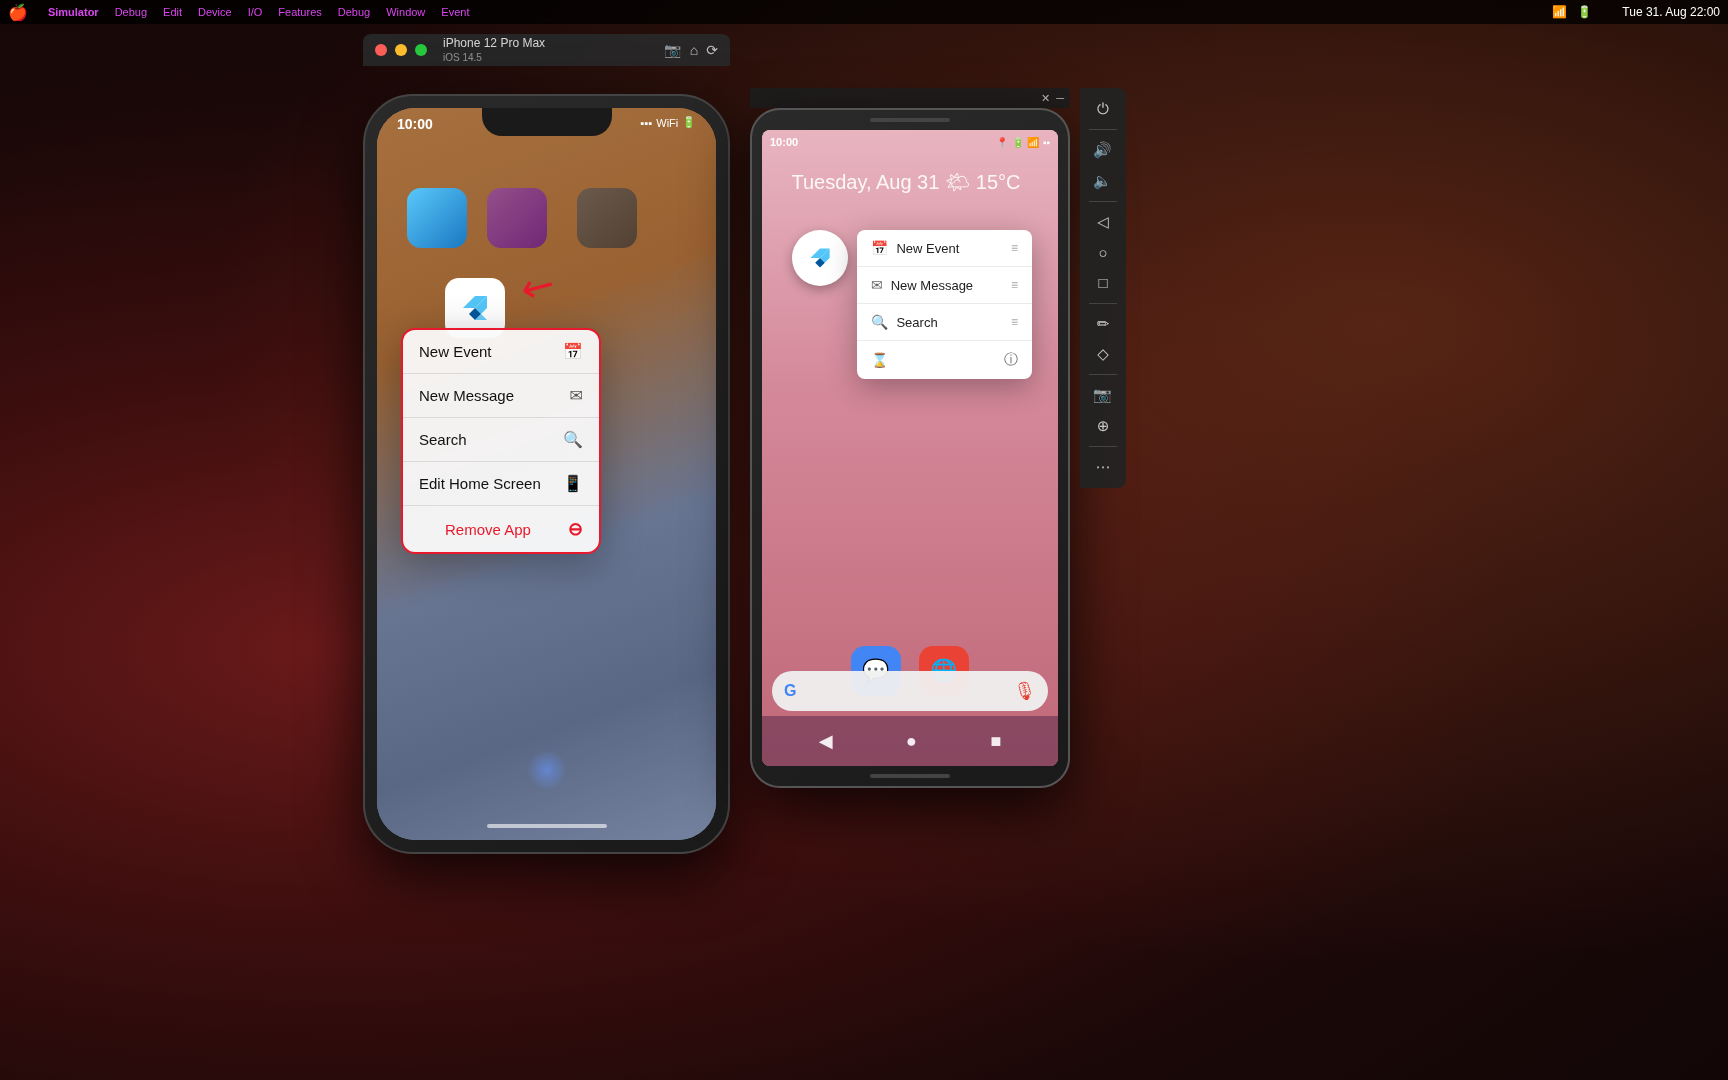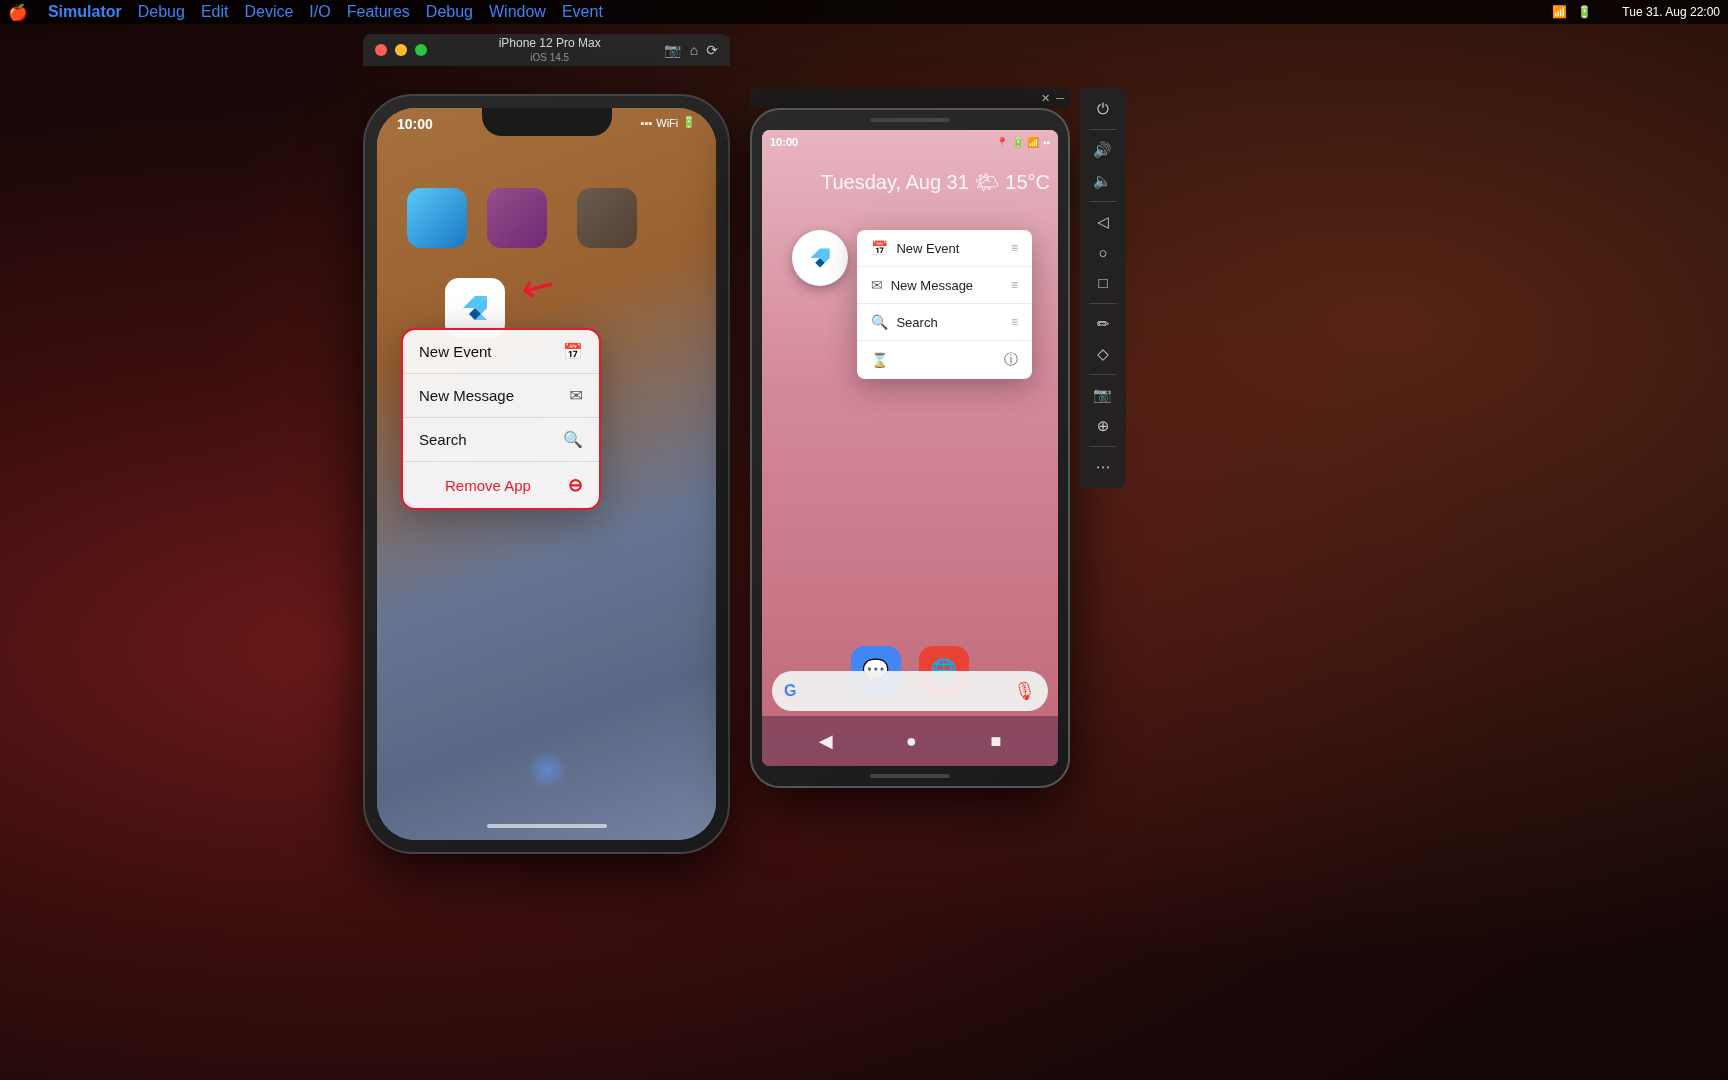--- a/index.html
+++ b/index.html
@@ -42,22 +42,22 @@
     .menubar-left {
       display: flex;
       align-items: center;
       gap: 16px;
     }
     .menubar-apple {
       font-size: 16px;
       margin-right: 4px;
     }
     .menubar-item {
-      color: #3b82f6;
-      font-size: 16px;
+      color: #d946ef;
+      font-size: 11px;
       font-weight: 400;
     }
     .menubar-item.bold {
       font-weight: 600;
     }
     .menubar-right {
       margin-left: auto;
       display: flex;
       align-items: center;
       gap: 10px;
@@ -91,21 +91,20 @@
       border-radius: 50%;
     }
     .traffic-close { background: #ff5f56; }
     .traffic-min { background: #ffbd2e; }
     .traffic-max { background: #27c93f; }
     .simulator-title {
       color: rgba(255,255,255,0.8);
       font-size: 12px;
       margin-left: 8px;
       flex: 1;
-      text-align: center;
     }
     .simulator-toolbar-icon {
       color: rgba(255,255,255,0.7);
       font-size: 14px;
     }
 
     
     .iphone-body {
       position: absolute;
       top: 60px;
@@ -309,21 +308,21 @@
     
     .android-home {
       position: absolute;
       inset: 0;
       background: linear-gradient(180deg, #e8b4c0 0%, #d4899a 40%, #c06878 100%);
     }
     .android-date-widget {
       position: absolute;
       top: 40px;
       left: 0; right: 8px;
-      text-align: right;
+      text-align: center;
       color: rgba(255,255,255,0.9);
       font-size: 20px;
       font-weight: 300;
     }
 
     
     .android-flutter-icon {
       position: absolute;
       top: 100px;
       left: 30px;
@@ -540,20 +539,24 @@
           <span class="context-menu-icon">📅</span>
         </div>
         <div class="context-menu-item">
           <span>New Message</span>
           <span class="context-menu-icon">✉</span>
         </div>
         <div class="context-menu-item">
           <span>Search</span>
           <span class="context-menu-icon">🔍</span>
         </div>
+        <div class="context-menu-item">
+          <span>Edit Home Screen</span>
+          <span class="context-menu-icon">📱</span>
+        </div>
         <div class="context-menu-item danger">
           <span>Remove App</span>
           <span class="context-menu-icon" style="font-size:18px; font-weight:bold; color:#e8192c;">⊖</span>
         </div>
       </div>
 
       <div style="position:absolute; bottom: 50px; left: 50%; transform:translateX(-50%); width:40px; height:40px; border-radius:50%; background:radial-gradient(circle, rgba(100,150,255,0.6) 0%, transparent 70%);"></div>
 
       <div style="position:absolute; bottom: 12px; left:50%; transform:translateX(-50%); width:120px; height:4px; background:rgba(255,255,255,0.6); border-radius:2px;"></div>
     </div>

